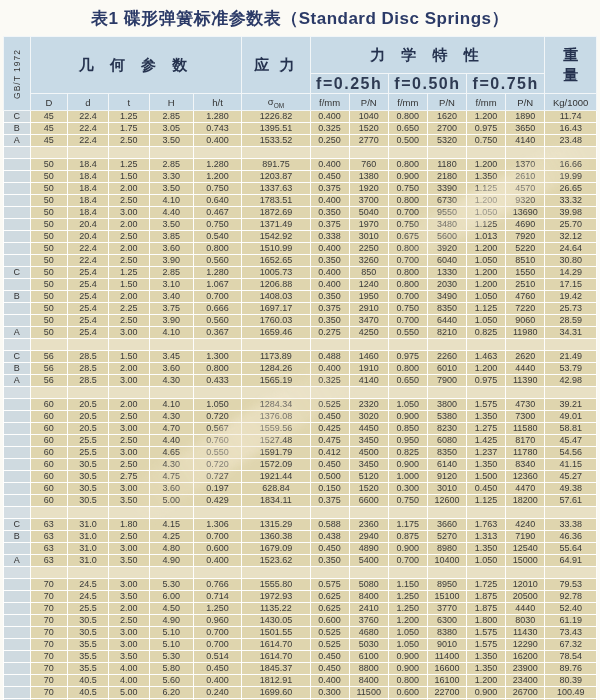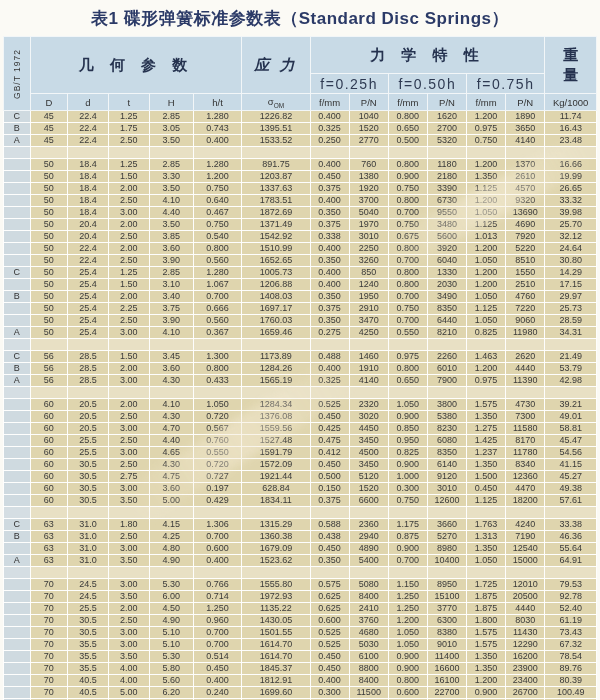--- a/index.html
+++ b/index.html
@@ -17,22 +17,22 @@
   }
   table{
     border-collapse:collapse;table-layout:fixed;
     width:594px;margin:0 3px;height:660px;
   }
   th,td{padding:0;text-align:center;vertical-align:middle;overflow:hidden;white-space:nowrap;}
   thead th{
     background:#c8dae6;border:1px solid #f2f6f8;color:#25324f;
   }
   th.grp{font-size:15px;font-weight:bold;letter-spacing:6px;height:36px;}
-  th.grp-tight{letter-spacing:3px;font-style:italic;}
-  th.defl{font-size:14px;font-weight:normal;letter-spacing:1.5px;height:19px;color:#2e3a52;}
+  th.grp-tight{letter-spacing:3px;}
+  th.defl{font-size:16px;font-weight:bold;letter-spacing:1.5px;height:19px;color:#2e3a52;}
   th.colhead{font-size:9.5px;font-weight:normal;height:16px;color:#333;}
   .vert{
     writing-mode:vertical-rl;transform:rotate(180deg);
     font-size:8.5px;letter-spacing:1px;color:#333;font-weight:normal;
     margin:0 auto;
   }
   .wstack{
     display:flex;flex-direction:column;align-items:center;line-height:1.35;
     font-size:15px;font-weight:bold;color:#25324f;
   }
@@ -368,21 +368,21 @@
           <td>2.00</td>
           <td>3.40</td>
           <td>0.700</td>
           <td>1408.03</td>
           <td>0.350</td>
           <td>1950</td>
           <td>0.700</td>
           <td>3490</td>
           <td>1.050</td>
           <td>4760</td>
-          <td>29.97</td>
+          <td>19.42</td>
         </tr>
         <tr>
           <td class="grade"></td>
           <td>50</td>
           <td>25.4</td>
           <td>2.25</td>
           <td>3.75</td>
           <td>0.666</td>
           <td>1697.17</td>
           <td>0.375</td>

